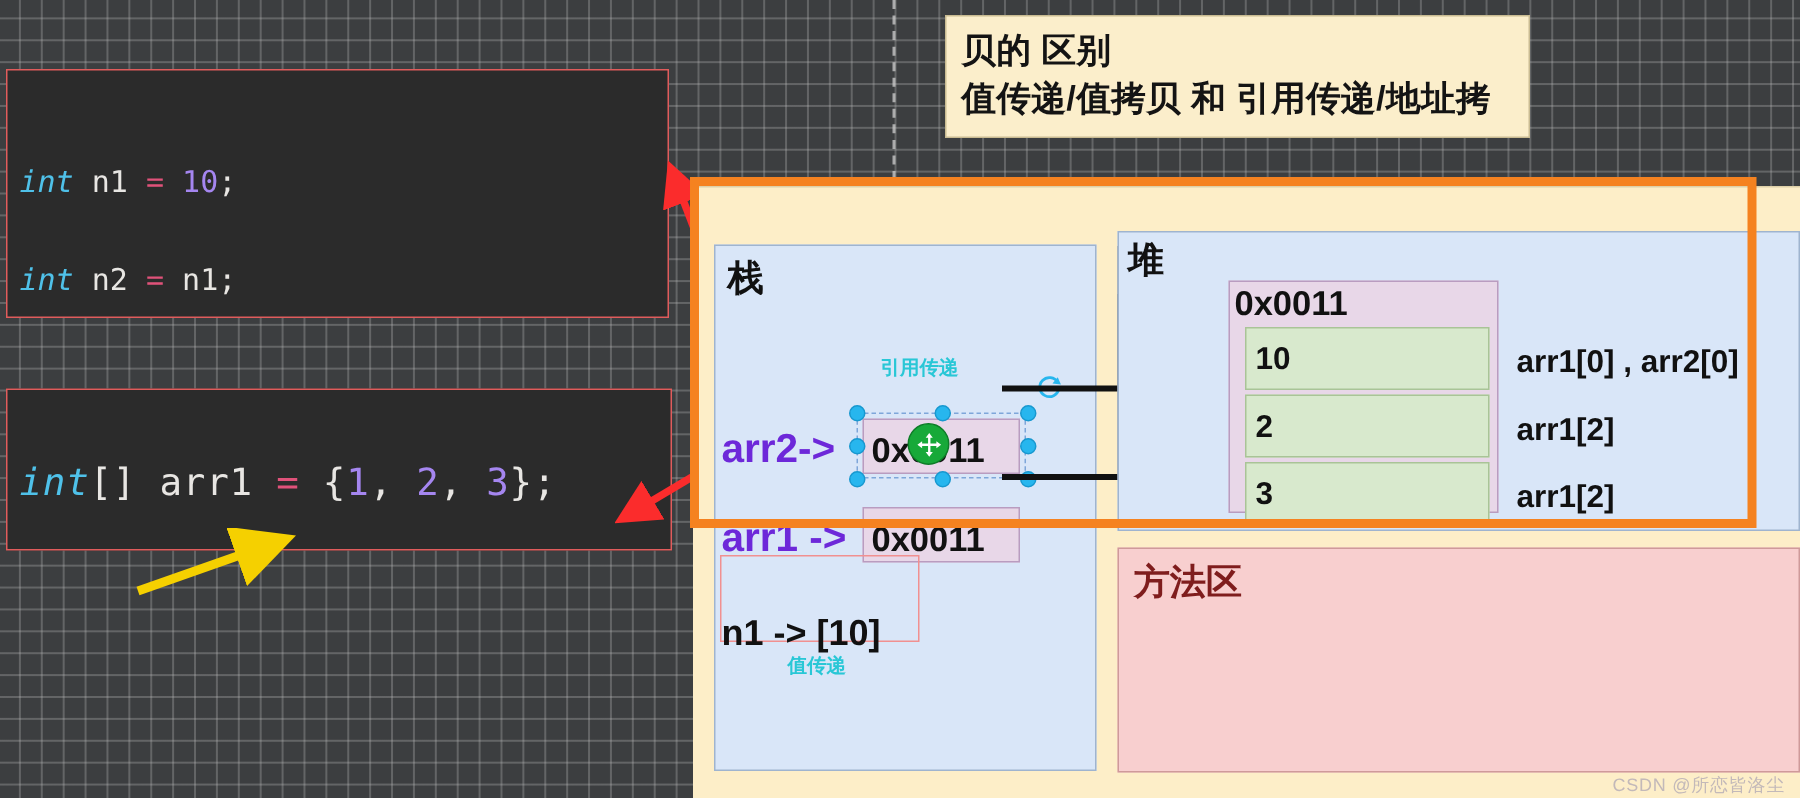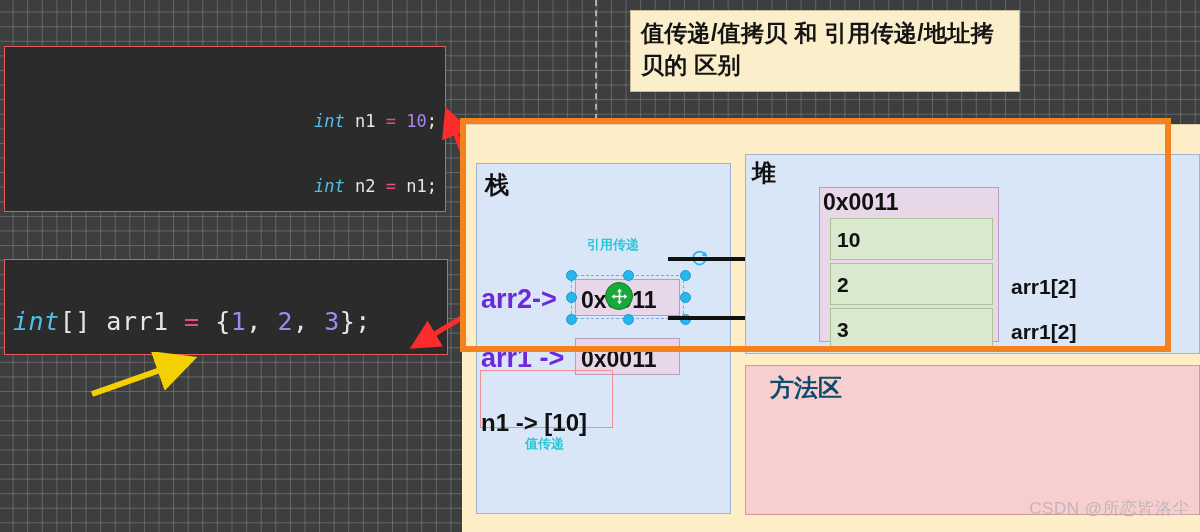--- a/index.html
+++ b/index.html
@@ -29,22 +29,22 @@
   .code-box{
     position:absolute;
     background:#2b2b2b;
     border:1px solid #e05c5c;
     font-family:"DejaVu Sans Mono","Liberation Mono",monospace;
     color:#e8e6e3;
     overflow:hidden;
     white-space:pre;
   }
   #code-top{ left:4px; top:46px; width:442px; height:166px; padding:4px 8px 0 8px; }
-  #code-bottom{ left:4px; top:259px; width:444px; height:96px; padding:4px 8px 0 8px; }
-  #code-top .ln{ font-size:17px; line-height:27px;text-align:right; }
+  #code-bottom{ left:4px; top:259px; width:444px; height:108px; padding:4px 8px 0 8px; }
+  #code-top .ln{ font-size:20px; line-height:27px; }
   #code-bottom .ln{ font-size:25px; line-height:39px; letter-spacing:.5px; }
 
   .kw  { color:#4fc1e9; font-style:italic; }
   .op  { color:#e0527a; }
   .num { color:#a586f0; }
   .pun { color:#e8e6e3; }
 
   
   #code-top .ghost{
     font-size:14px; line-height:14px; color:#5a5a5a;
@@ -134,32 +134,32 @@
   .arrname{
     position:absolute; left:265px; font-size:21px; font-weight:bold; color:#111;
     white-space:nowrap;
   }
 
   
   #method-panel{
     position:absolute; left:283px; top:240px; width:455px; height:150px;
     background:#f8cfcf; border:1px solid #cf9a9a;
   }
-  #method-label{ position:absolute; left:24px; top:6px; font-size:24px; font-weight:bold; color:#0c4a6e; }
+  #method-label{ position:absolute; left:10px; top:6px; font-size:24px; font-weight:bold; color:#7f1d1d; }
 
   
   #orange-rect{
     position:absolute; left:460px; top:118px; width:711px; height:234px;
     border:6px solid #f58220; background:transparent; pointer-events:none;
   }
 
   
   #watermark{
-    position:absolute; right:10px; bottom:12px;
-    font-size:17px; color:#b9b0b7; opacity:.85;
+    position:absolute; right:10px; bottom:0;
+    font-size:12px; color:#b9b0b7; opacity:.85;
     letter-spacing:.5px;
   }
 </style>
 </head>
 <body>
 
 <div id="grid-bg"></div>
 <div id="guide-dash"></div>
 
 <div id="code-top" class="code-box">
@@ -191,22 +191,22 @@
   <defs>
     <marker id="rhead" markerWidth="6" markerHeight="6" refX="4.5" refY="3" orient="auto">
       <polygon points="0 0, 6 3, 0 6" fill="#fb2c2c"></polygon>
     </marker>
   </defs>
   <line x1="142" y1="285" x2="38" y2="14" stroke="#fb2c2c" stroke-width="5" marker-end="url(#rhead)"></line>
   <line x1="132" y1="170" x2="6" y2="245" stroke="#fb2c2c" stroke-width="5" marker-end="url(#rhead)"></line>
 </svg>
 
 <div id="title-card">
+  <div>贝的 区别</div>
   <div>值传递/值拷贝 和  引用传递/地址拷</div>
-  <div>贝的 区别</div>
 </div>
 
 <div id="jvm-canvas">
 
 
   <div id="stack-panel">
     <div id="stack-label">栈</div>
 
     <div class="tealnote" style="left:110px; top:72px;">引用传递</div>
 
@@ -258,20 +258,21 @@
   </svg>
 
   <div id="heap-panel">
     <div id="heap-label">堆</div>
     <div id="heap-obj">
       <div id="heap-addr">0x0011</div>
       <div class="arrcell" style="top:30px;">10</div>
       <div class="arrcell" style="top:75px;">2</div>
       <div class="arrcell" style="top:120px;">3</div>
     </div>
+    <div class="arrname" style="top:75px;">arr1[0] , arr2[0]</div>
     <div class="arrname" style="top:120px;">arr1[2]</div>
     <div class="arrname" style="top:165px;">arr1[2]</div>
   </div>
 
   <div id="method-panel">
     <div id="method-label">方法区</div>
   </div>
 
 </div>
 

